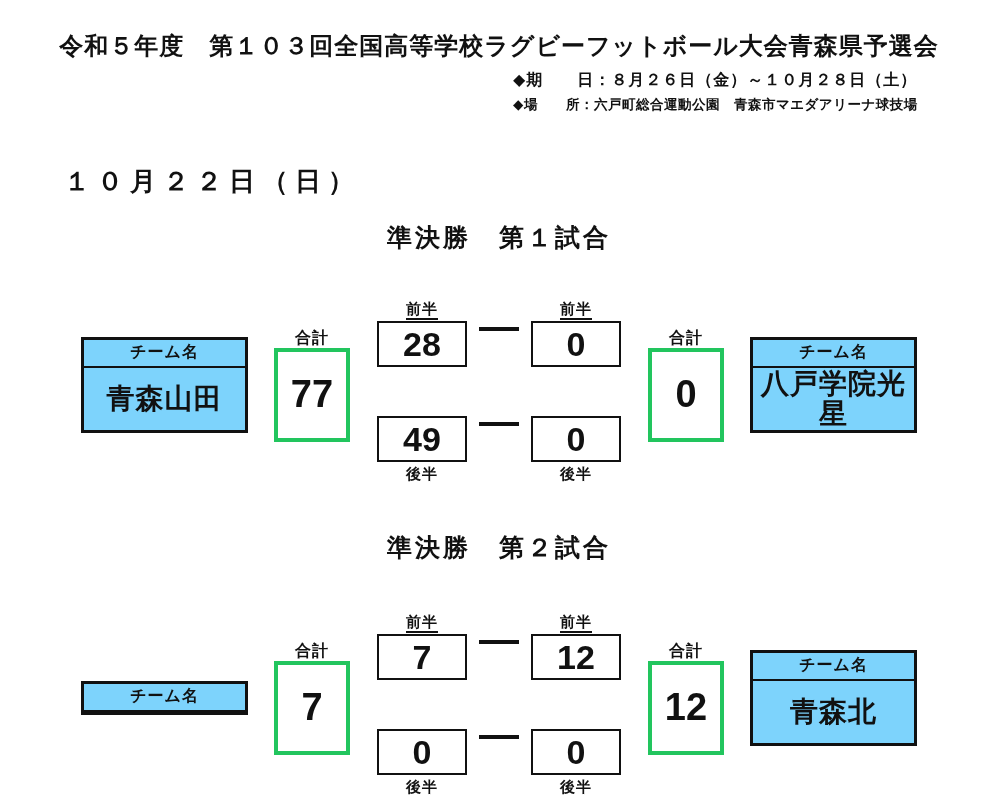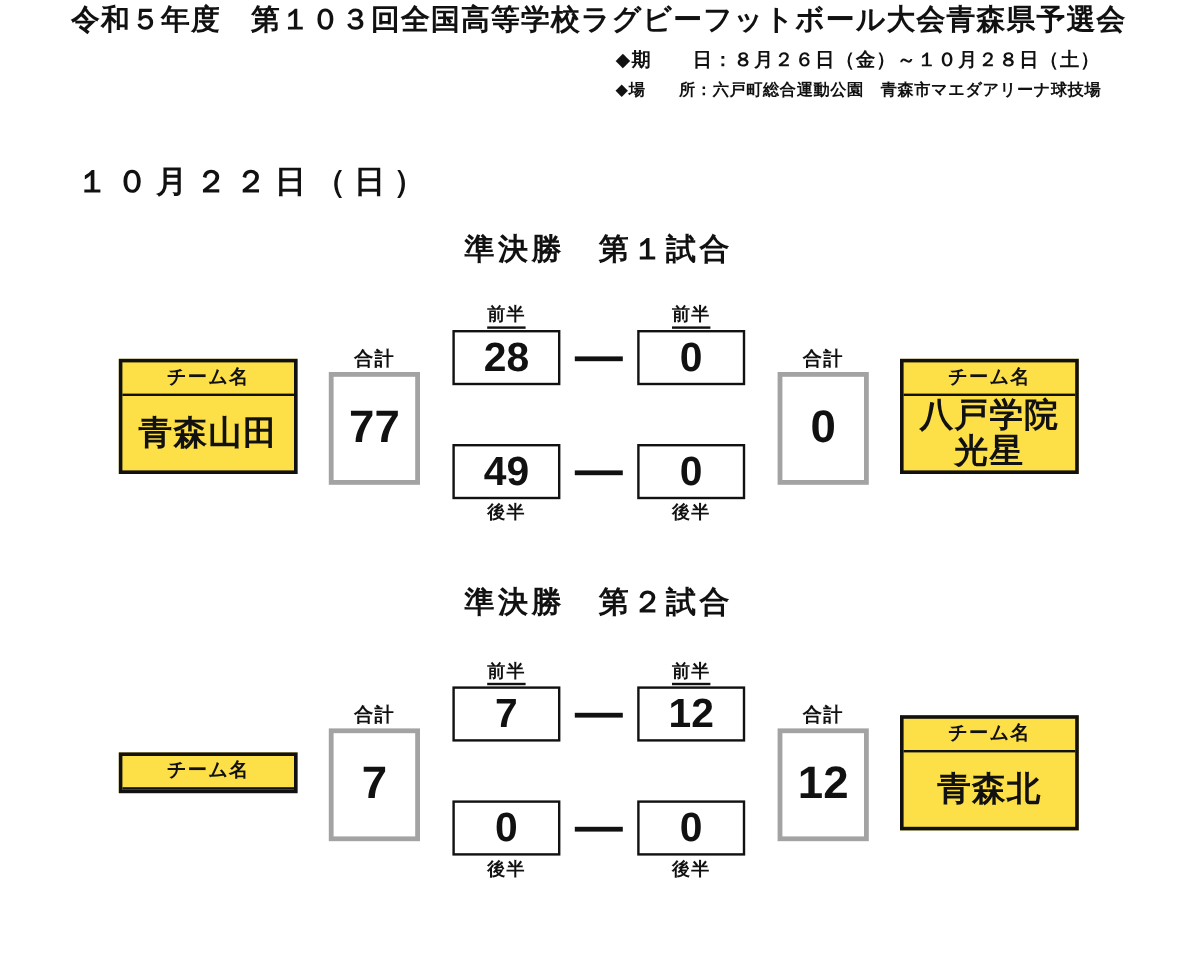--- a/index.html
+++ b/index.html
@@ -9,20 +9,21 @@
     margin: 0 auto;
     overflow: hidden;
     font-family: "Liberation Sans", "DejaVu Sans", sans-serif;
     color: #111111;
     font-weight: bold;
   }
   .page { width: 998px; height: 812px; position: relative; background: #ffffff; }
 
   
   .doc-title {
+    padding-top: 30px;
     text-align: center;
     font-size: 24px;
     letter-spacing: 1px;
     white-space: nowrap;
   }
   .header-info {
     margin-top: 8px;
     margin-left: 513px;
     display: flex;
     flex-direction: column;
@@ -51,23 +52,23 @@
   .scoreboard {
     display: flex;
     justify-content: center;
     align-items: center;
   }
   .match-1 .scoreboard { margin-top: 30px; }
   .match-2 .scoreboard { margin-top: 33px; }
 
   
   .team-box {
-    width: 149px;
+    width: 167px;
     border: 3px solid #111;
-    background: #fde047;
+    background: #7dd3fc;
   }
   .team-header {
     height: 28px;
     border-bottom: 2px solid #111;
     display: flex; align-items: center; justify-content: center;
     font-size: 16px;
     letter-spacing: 1px;
   }
   .team-name {
     height: 62px;
@@ -80,29 +81,29 @@
   }
 
   
   .total-col {
     display: flex; flex-direction: column; align-items: center;
     margin: 0 26px;
   }
   .total-label { font-size: 16px; height: 20px; line-height: 20px; letter-spacing: 1px; }
   .total-box {
     width: 76px; height: 94px;
-    border: 4px solid #a3a3a3;
+    border: 4px solid #22c55e;
     display: flex; align-items: center; justify-content: center;
     font-size: 38px;
   }
 
   
   .halves { display: flex; align-items: flex-start; }
   .half-col { display: flex; flex-direction: column; align-items: center; width: 92px; }
-  .half-label { font-size: 15px; height: 20px; line-height: 18px; letter-spacing: 1px; }
+  .half-label { font-size: 15px; height: 20px; line-height: 18px; letter-spacing: 1px; margin-top: 16px; }
   .half-label.underlined { border-bottom: 2px solid #111; }
   .half-label.bottom { margin-top: 3px; }
   .half-box {
     width: 90px; height: 46px;
     border: 2px solid #111;
     display: flex; align-items: center; justify-content: center;
     font-size: 34px;
     margin-top: 1px;
     text-align: center;
   }

